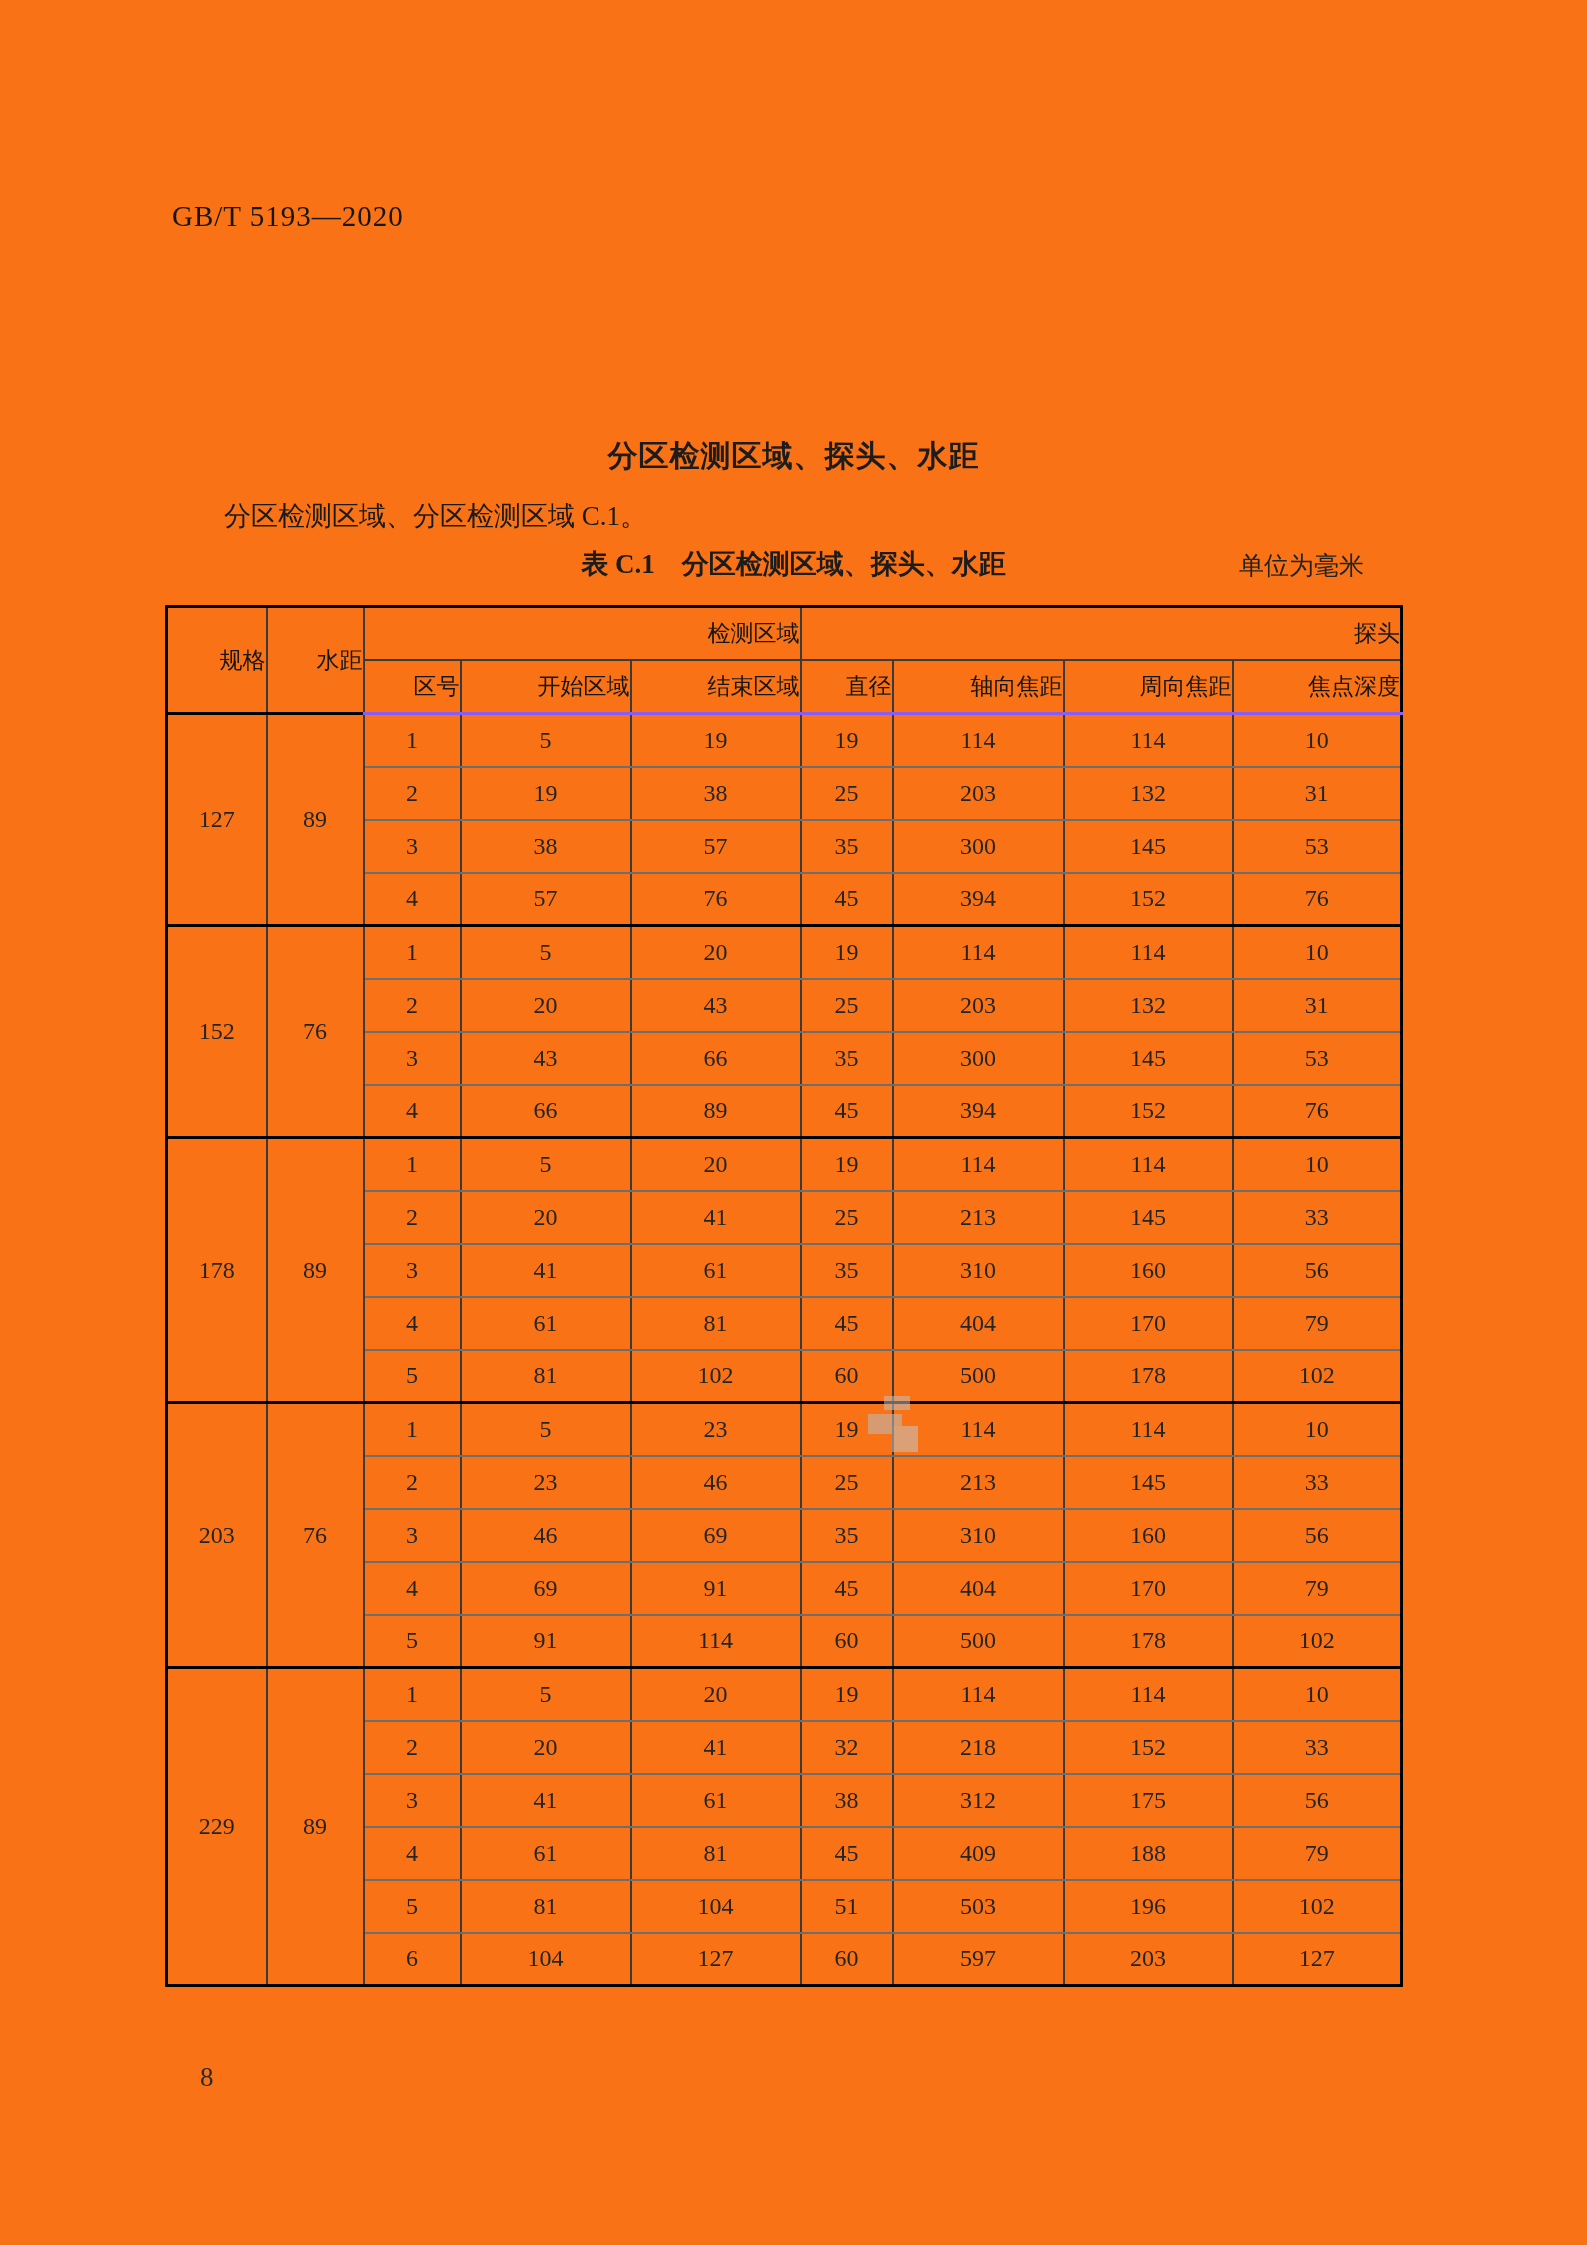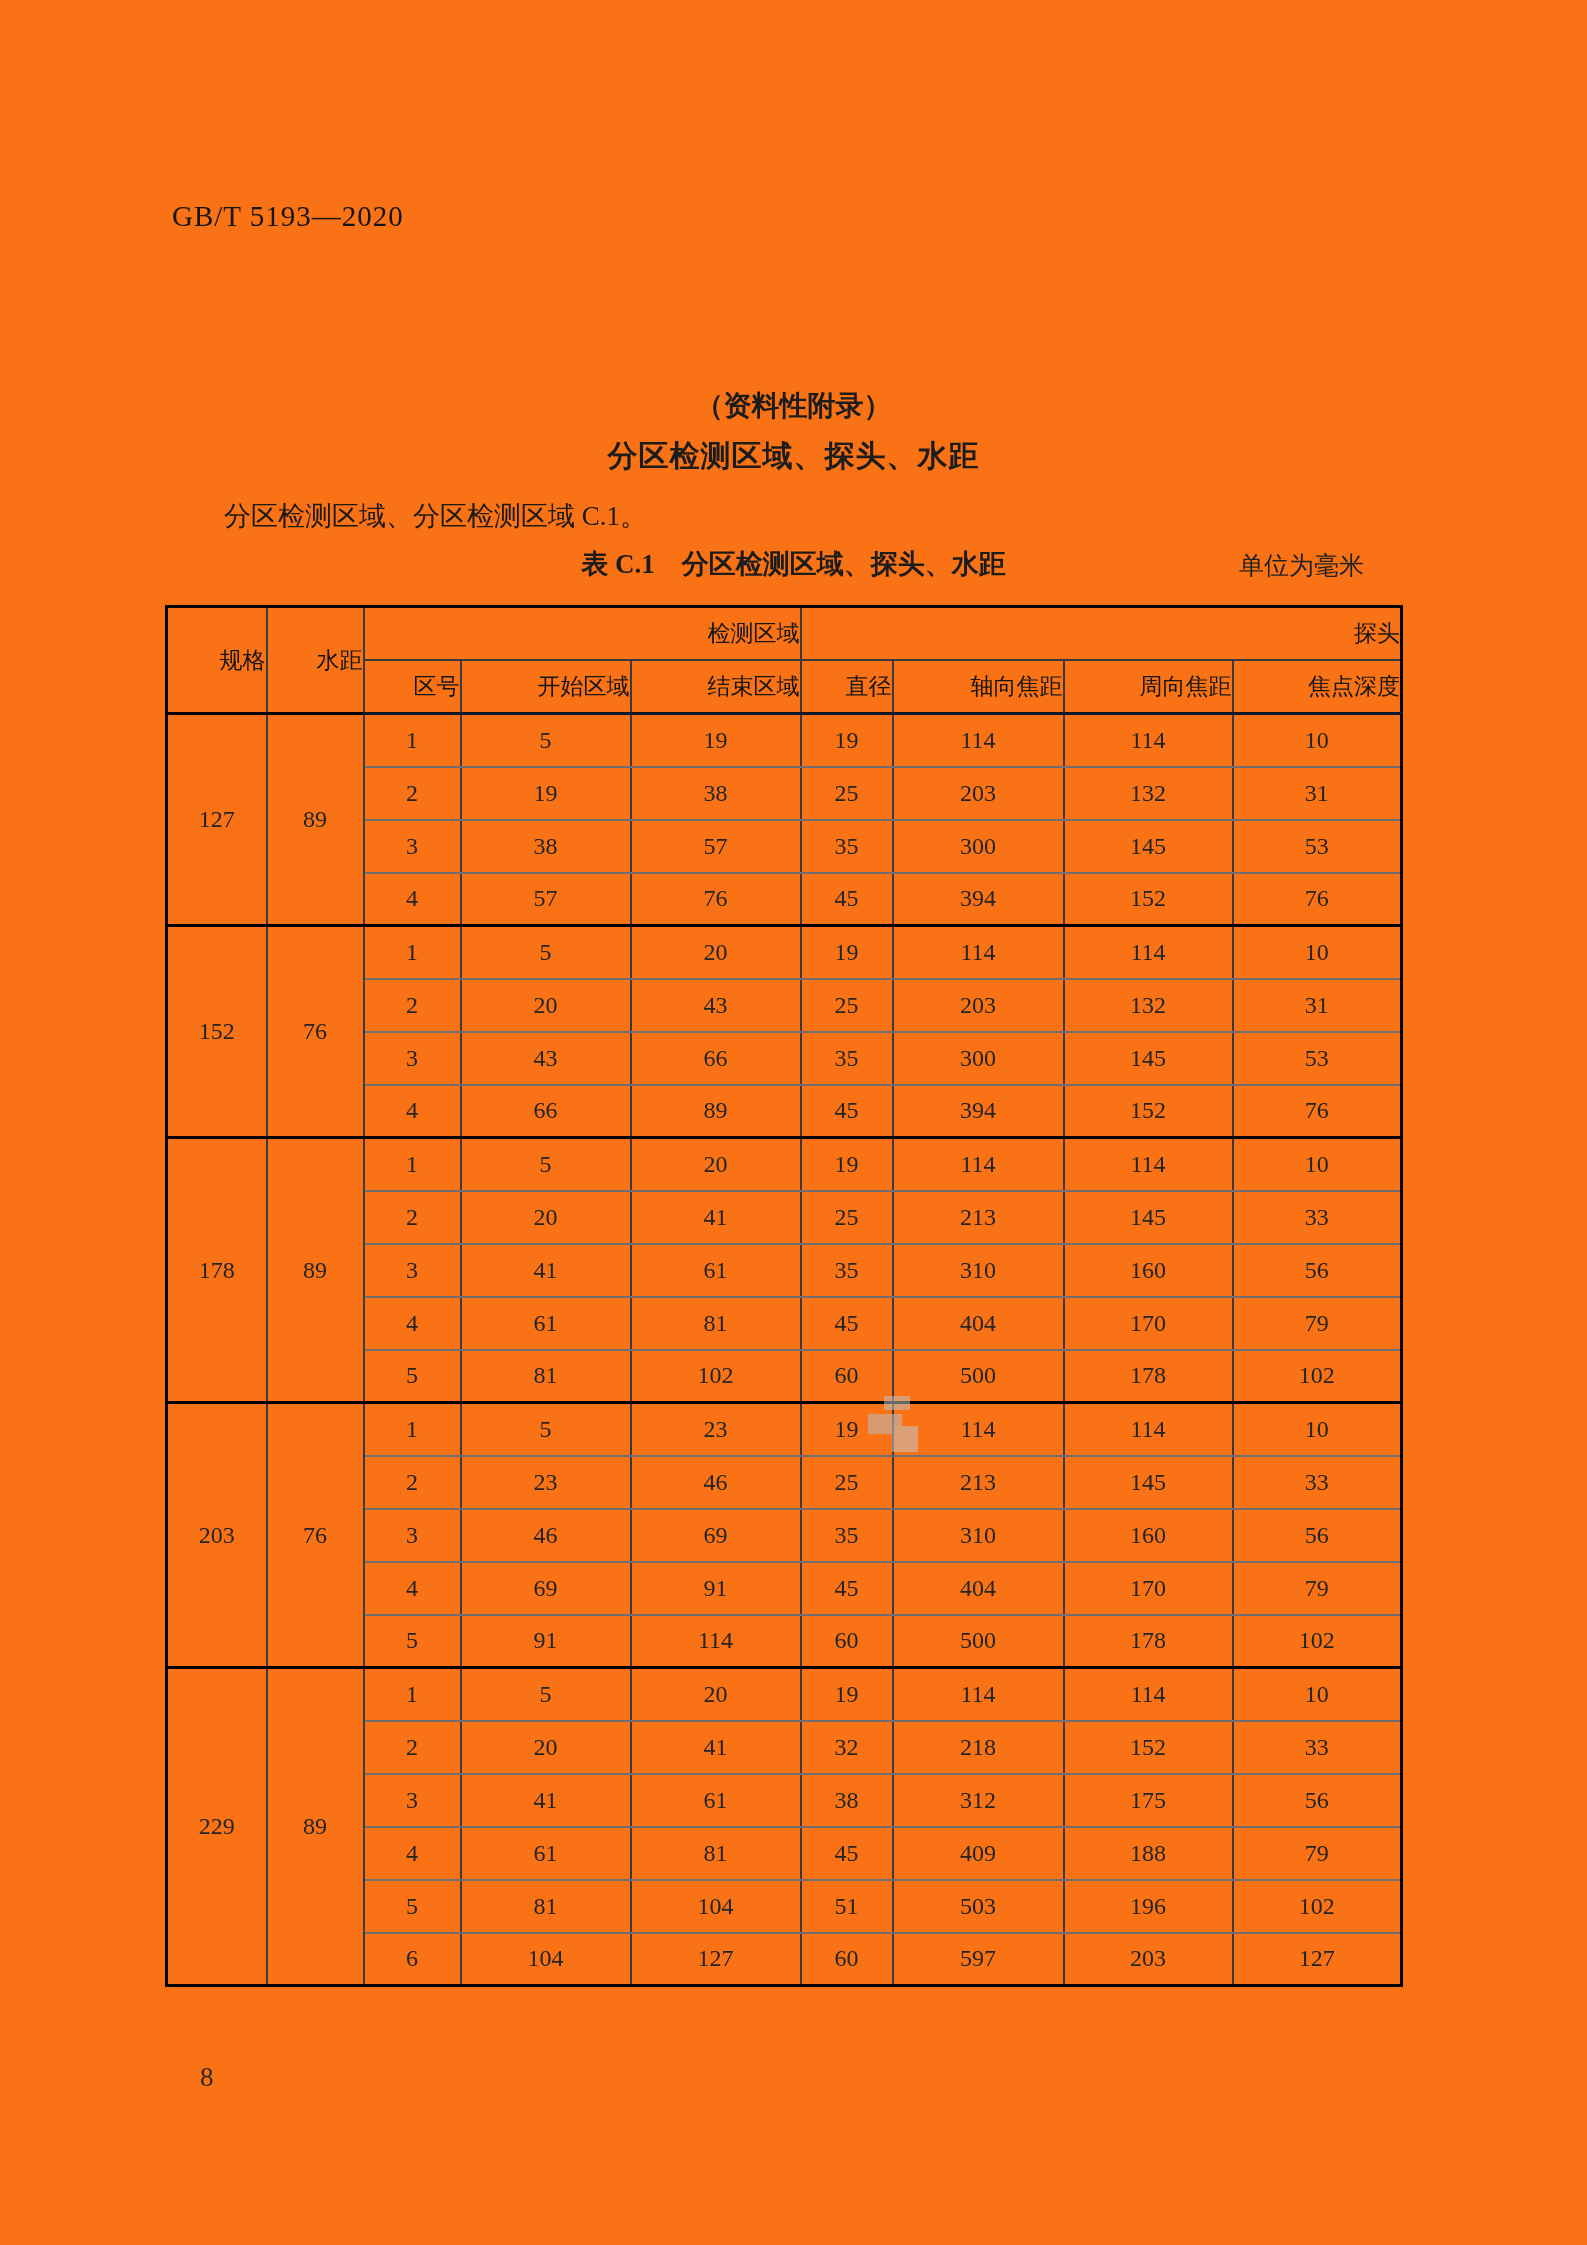--- a/index.html
+++ b/index.html
@@ -46,38 +46,37 @@
   .zone-table thead th { font-size:23px; color:#161616;text-align:right; }
   .zone-table tbody td, .zone-table tbody th { font-size:24px; color:#242424; }
   .head-top { height:53px; }
   .head-sub { height:54px; }
   .zone-table tbody tr { height:53px; }
   
   .zone-table tbody td { border-top:2px solid #6e6e6e; border-bottom:2px solid #6e6e6e; }
   
   .zone-table tbody tr.block-start td,
   .zone-table tbody tr.block-start th { border-top:3px solid #000; }
-  .zone-table thead tr.head-sub th { border-bottom:3px solid #0f172a; }
+  .zone-table thead tr.head-sub th { border-bottom:3px solid #8b5cf6; }
   .page-number {
     position:absolute; left:200px; top:2062px;
     font-size:27px; color:#2a2a2a;
   }
   .watermark {
     position:absolute; left:866px; top:1396px;
     width:60px; height:60px; opacity:0.55; pointer-events:none;
   }
 </style>
 </head>
 <body>
 
 <div class="page">
 
   <div class="std-code">GB/T 5193—2020</div>
 
-  <div class="t-center title-note">（资料性附录）</div>
   <div class="t-center title-heading">分区检测区域、探头、水距</div>
 
   <div class="intro">分区检测区域、分区检测区域 C.1。</div>
 
   <div class="caption">表 C.1　分区检测区域、探头、水距</div>
   <div class="unit-note">单位为毫米</div>
 
   <table class="zone-table">
     <colgroup>
       <col style="width:100px">

